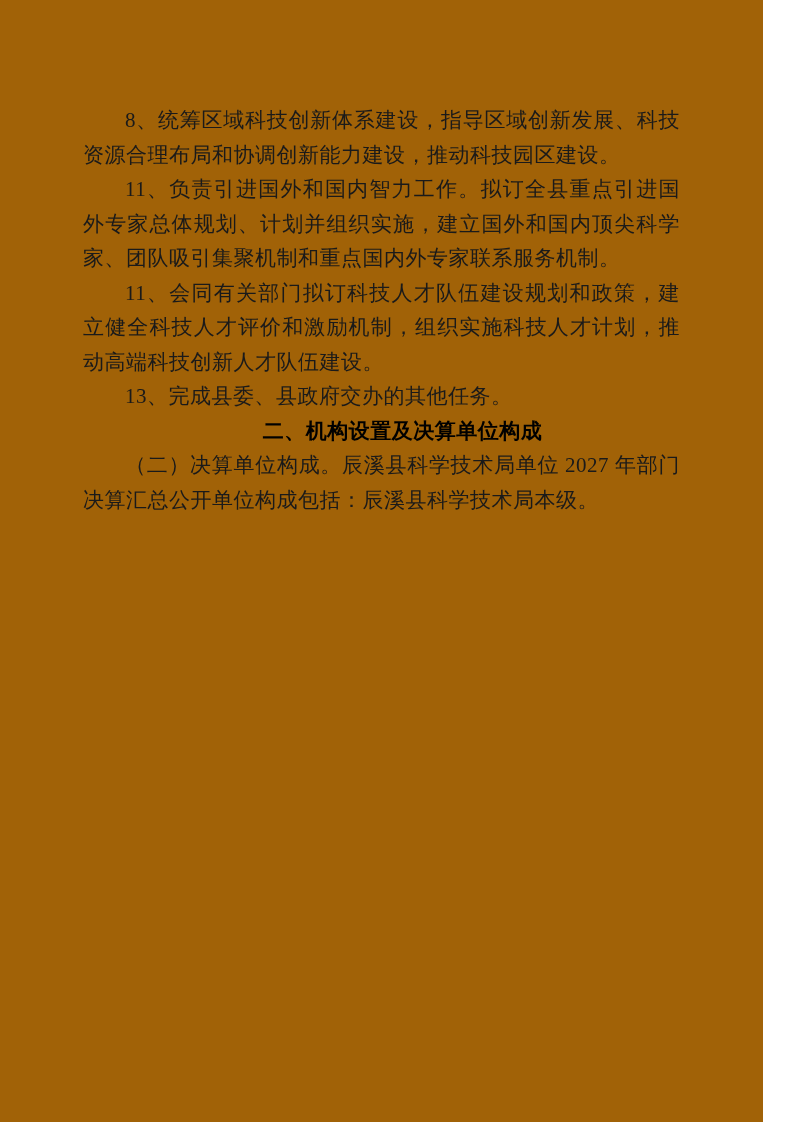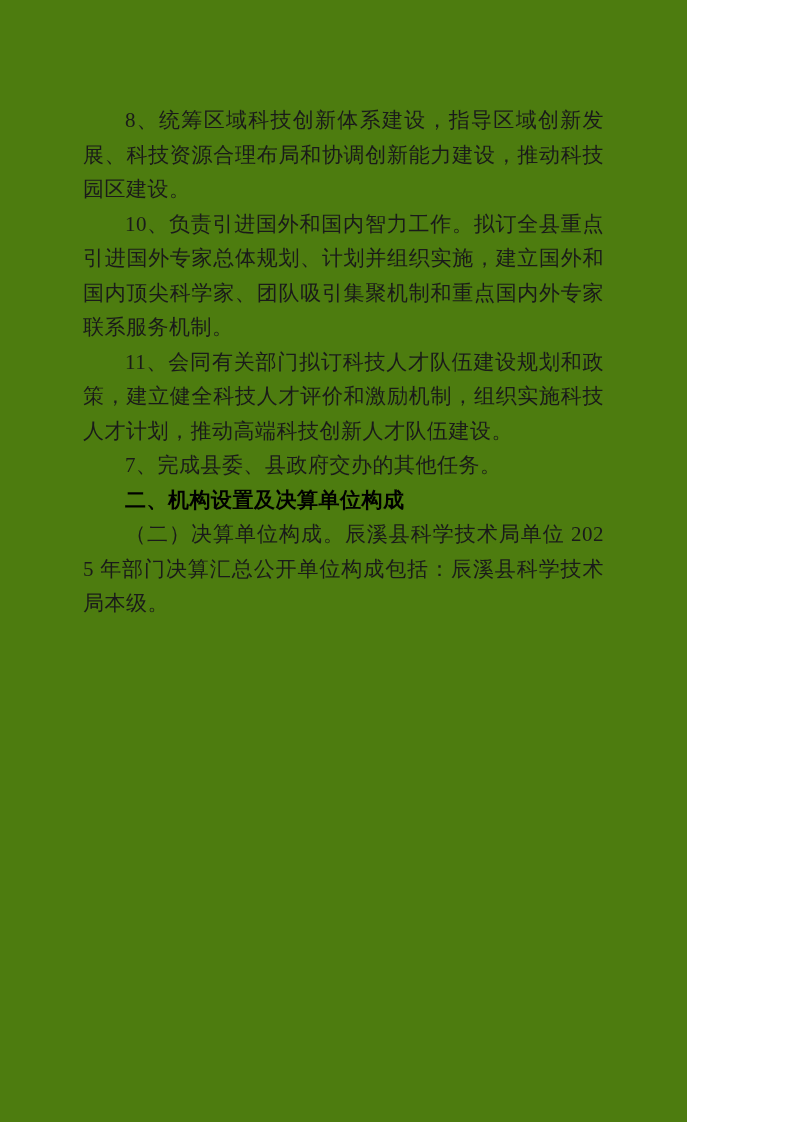--- a/index.html
+++ b/index.html
@@ -7,51 +7,51 @@
     padding: 0;
     background: #ffffff;
   }
   body {
     width: 793px;
     height: 1122px;
     overflow: hidden;
   }
   .page {
     box-sizing: border-box;
-    width: 687px;
+    width: 763px;
     height: 1122px;
-    background: #4d7c0f;
+    background: #a16207;
     padding: 103px 83px 0 83px;
     color: #000000;
   }
   .doc-body p {
     margin: 0;
     padding: 0;
     font-family: "Liberation Serif", "DejaVu Serif", serif;
     font-size: 21px;
     line-height: 34.5px;
     color: #1a1a1a;
     text-align: justify;
     text-indent: 2em;
     letter-spacing: 0.5px;
     word-break: break-all;
   }
   .doc-body p.section-heading {
     font-family: Liberation Sans, sans-serif;
     font-weight: bold;
     letter-spacing: 0.5px;
     color: #000000;
-    text-align: left;
+    text-align: center;
   }
 </style>
 </head>
 <body>
 
 <div class="page">
   <div class="doc-body">
     <p>8、统筹区域科技创新体系建设，指导区域创新发展、科技资源合理布局和协调创新能力建设，推动科技园区建设。</p>
-    <p>10、负责引进国外和国内智力工作。拟订全县重点引进国外专家总体规划、计划并组织实施，建立国外和国内顶尖科学家、团队吸引集聚机制和重点国内外专家联系服务机制。</p>
+    <p>11、负责引进国外和国内智力工作。拟订全县重点引进国外专家总体规划、计划并组织实施，建立国外和国内顶尖科学家、团队吸引集聚机制和重点国内外专家联系服务机制。</p>
     <p>11、会同有关部门拟订科技人才队伍建设规划和政策，建立健全科技人才评价和激励机制，组织实施科技人才计划，推动高端科技创新人才队伍建设。</p>
-    <p>7、完成县委、县政府交办的其他任务。</p>
+    <p>13、完成县委、县政府交办的其他任务。</p>
     <p class="section-heading">二、机构设置及决算单位构成</p>
-    <p>（二）决算单位构成。辰溪县科学技术局单位 2025 年部门决算汇总公开单位构成包括：辰溪县科学技术局本级。</p>
+    <p>（二）决算单位构成。辰溪县科学技术局单位 2027 年部门决算汇总公开单位构成包括：辰溪县科学技术局本级。</p>
   </div>
 </div>
 
 </body></html>

